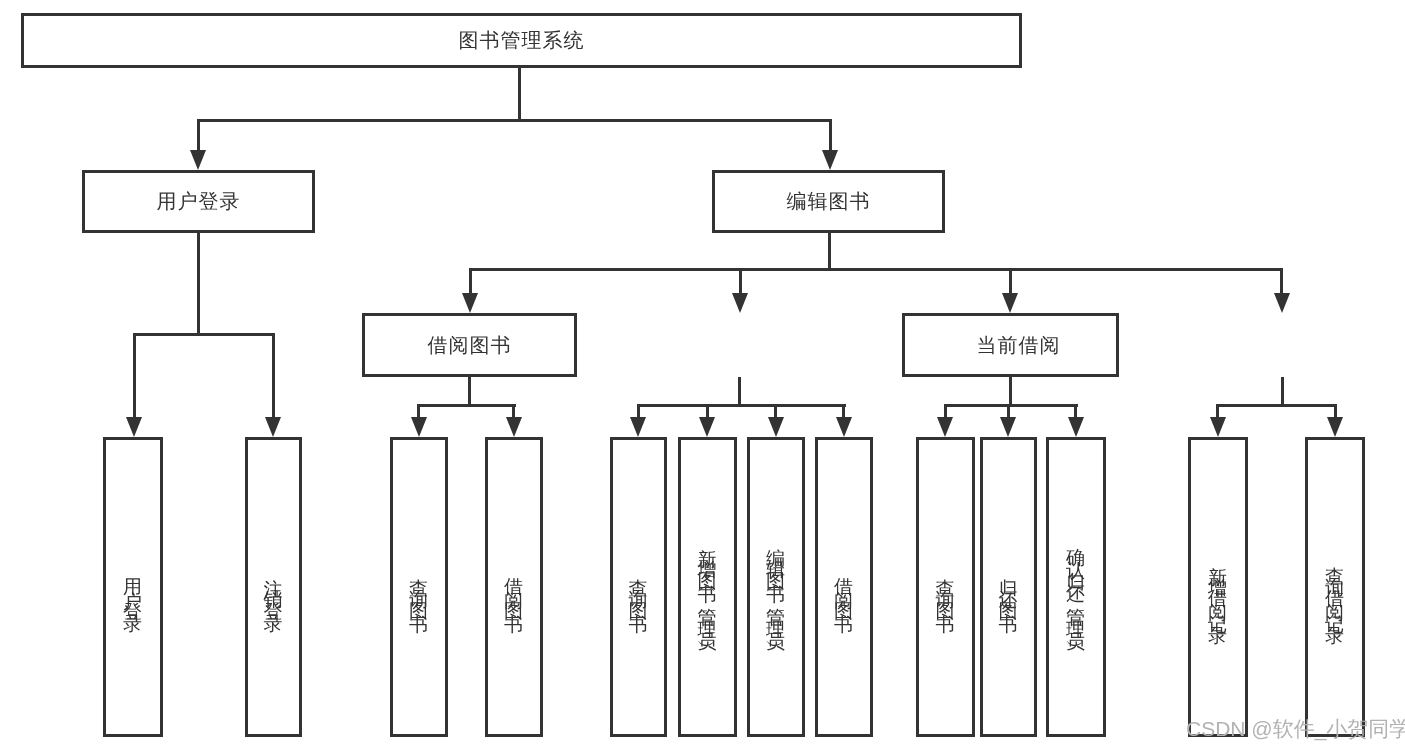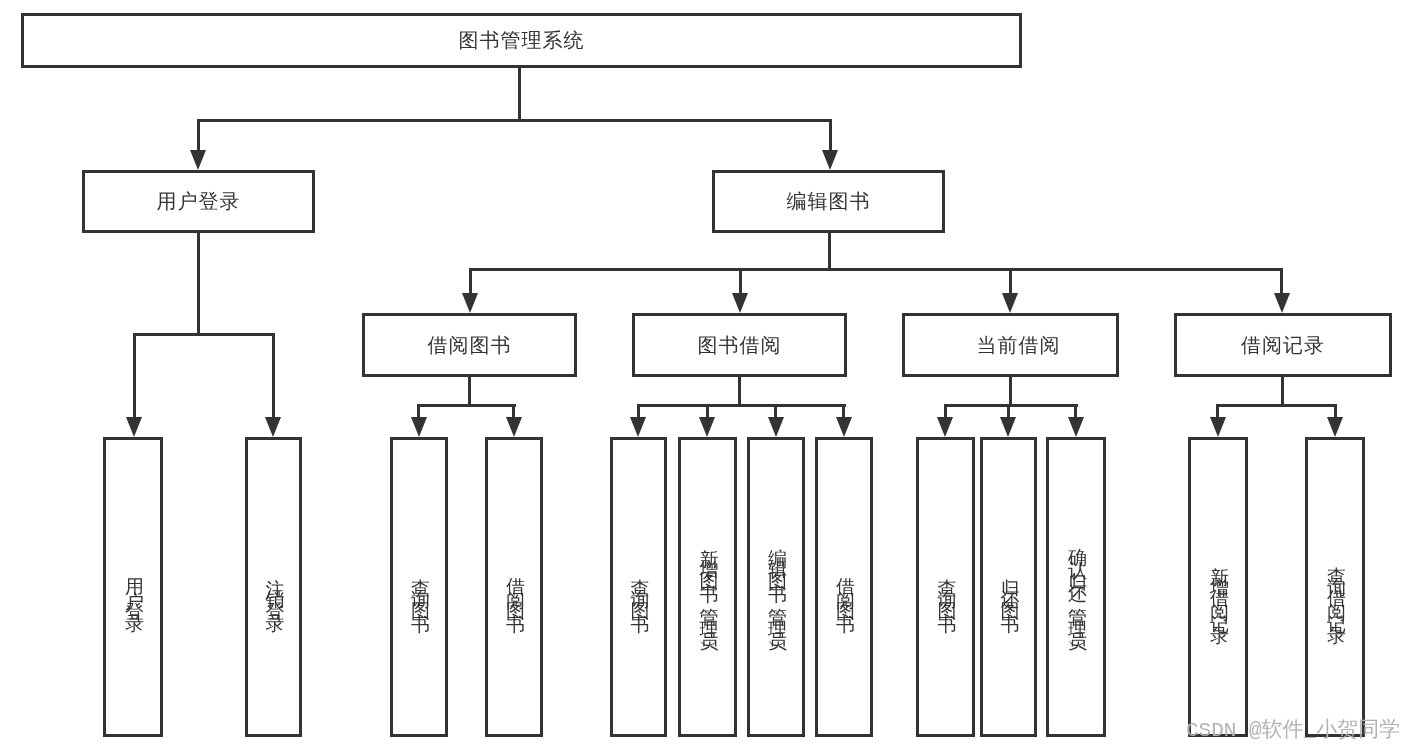--- a/index.html
+++ b/index.html
@@ -1,20 +1,20 @@
 <!DOCTYPE html>
 <html><head>
 <meta charset="utf-8">
 <style>
   html,body{margin:0;padding:0;background:#ffffff;}
   #canvas{
     position:relative;
     width:1405px;height:747px;
     background:#ffffff;
-    font-family:Liberation Mono, monospace;
+    font-family:Liberation Sans, sans-serif;
     overflow:hidden;
   }
   .node{
     position:absolute;
     box-sizing:border-box;
     border:3px solid #333333;
     background:#ffffff;
     display:flex;align-items:center;justify-content:center;
     font-size:20px;letter-spacing:1px;color:#333333;
   }
@@ -82,28 +82,22 @@
   <div class="vl" style="left:1009px;top:268px;height:26px;"></div>
   <div class="vl" style="left:1280px;top:268px;height:26px;"></div>
   <div class="arrow" style="left:462px;top:293px;"></div>
   <div class="arrow" style="left:732px;top:293px;"></div>
   <div class="arrow" style="left:1002px;top:293px;"></div>
   <div class="arrow" style="left:1274px;top:293px;"></div>
 
   <div class="node" style="left:362px;top:313px;width:215px;height:64px;">
     <span>借阅图书</span>
   </div>
-  <div class="node" style="left:632px;top:313px;width:215px;height:64px;">
-    <span>图书借阅</span>
-  </div>
   <div class="node" style="left:902px;top:313px;width:217px;height:64px;padding-left:16px;">
     <span>当前借阅</span>
-  </div>
-  <div class="node" style="left:1174px;top:313px;width:218px;height:64px;">
-    <span>借阅记录</span>
   </div>
 
   <div class="vl" style="left:468px;top:377px;height:29px;"></div>
   <div class="hl" style="left:417px;top:404px;width:99px;"></div>
   <div class="vl" style="left:417px;top:404px;height:15px;"></div>
   <div class="vl" style="left:512px;top:404px;height:15px;"></div>
   <div class="arrow" style="left:411px;top:417px;"></div>
   <div class="arrow" style="left:506px;top:417px;"></div>
 
   <div class="vl" style="left:738px;top:377px;height:29px;"></div>

